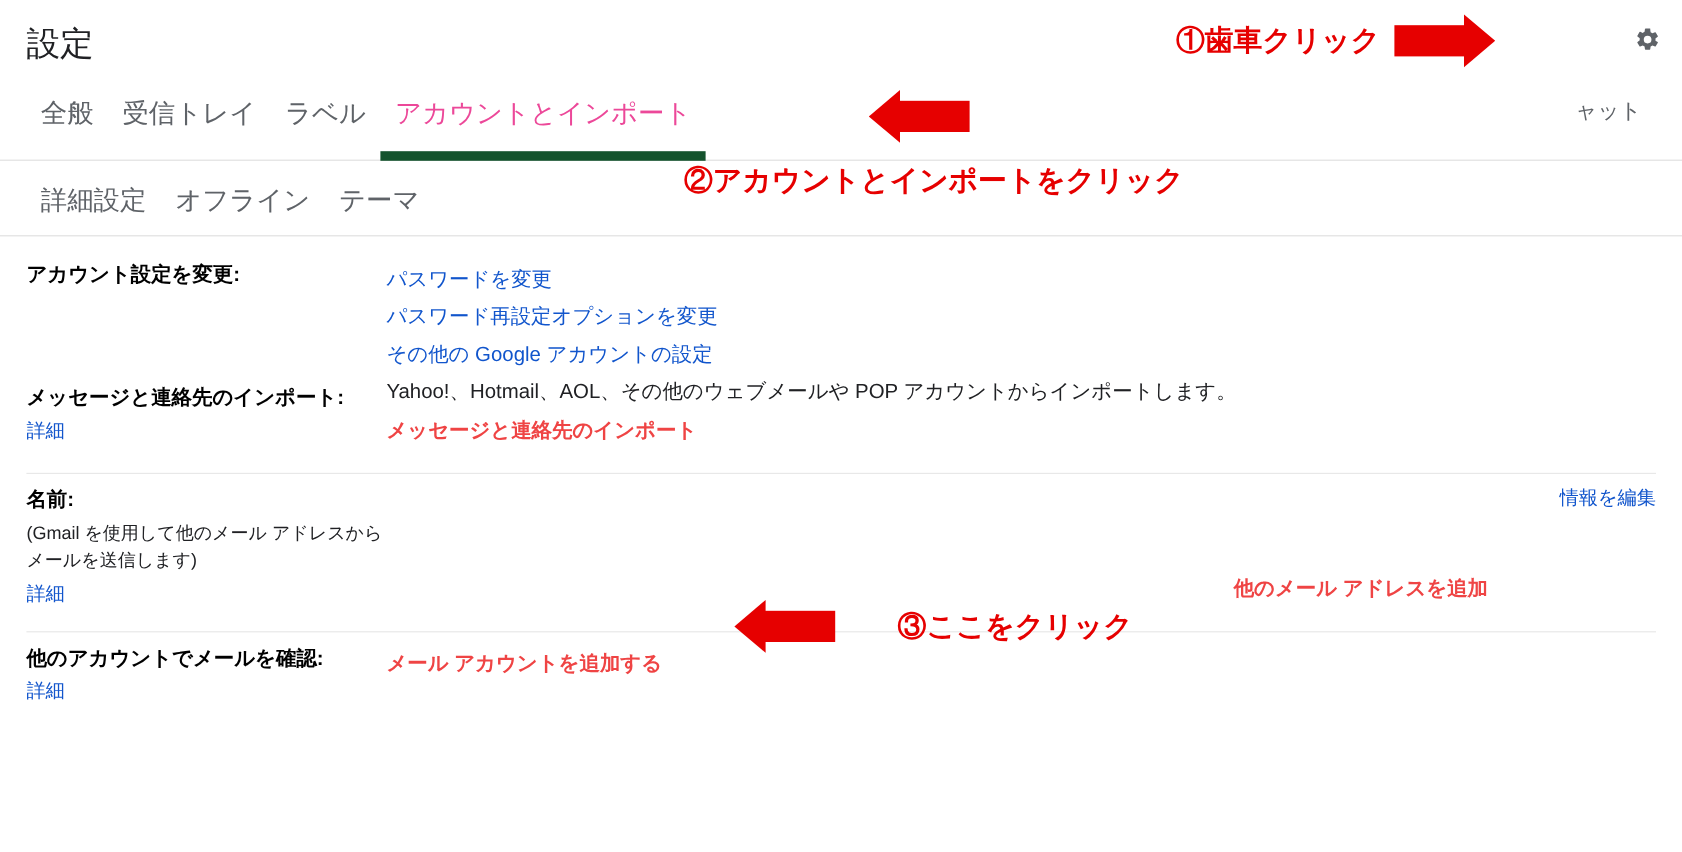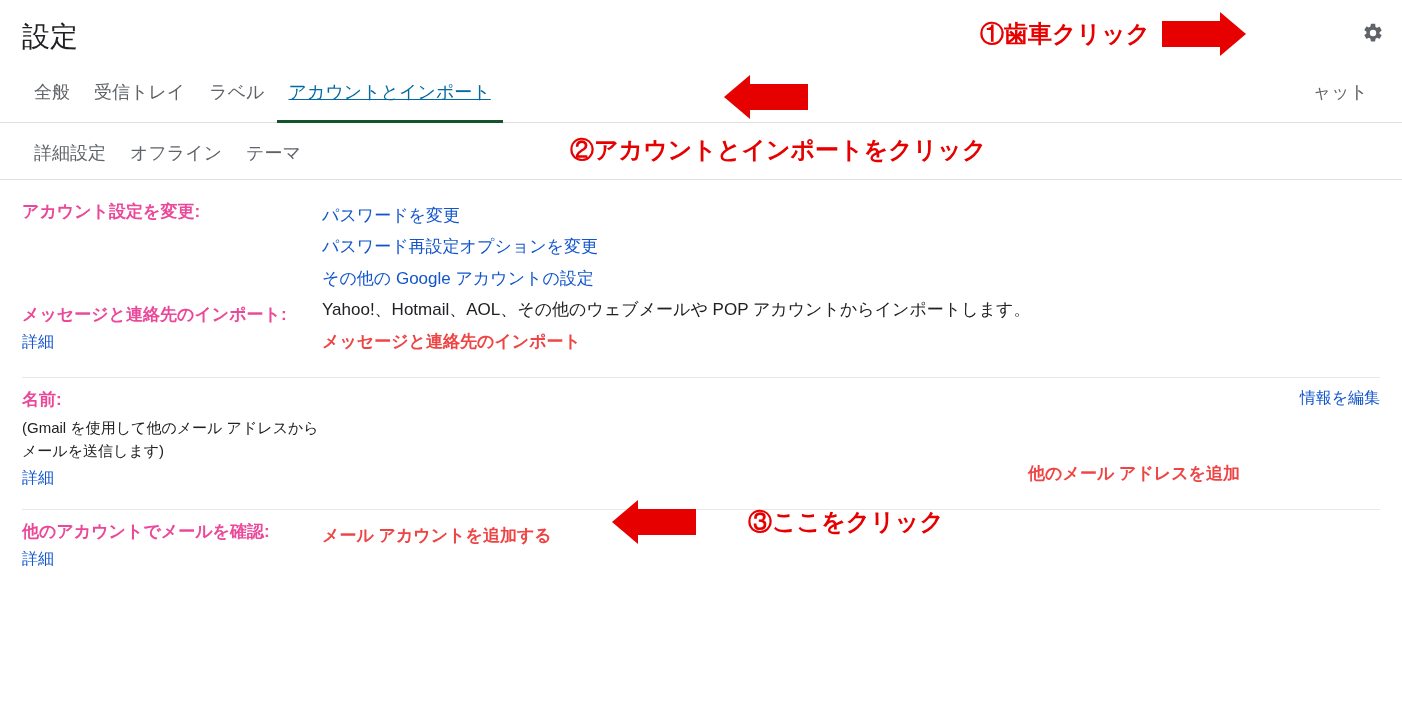--- a/index.html
+++ b/index.html
@@ -29,30 +29,29 @@
     .tabs-row {
       padding: 0 22px;
       border-bottom: 1px solid #e0e0e0;
       display: flex;
       flex-wrap: wrap;
       gap: 0;
       position: relative;
     }
     .tab {
       padding: 14px 12px 16px;
-      font-size: 18px;
+      font-size: 22px;
       color: #5f6368;
       cursor: pointer;
       white-space: nowrap;
     }
     .tab.active {
-      color: #0369a1;
-      border-bottom: 3px solid #14532d;
+      color: #ec4899;
+      border-bottom: 8px solid #14532d;
       margin-bottom: -1px;
-      text-decoration: underline;
     }
     .tabs-row2 {
       padding: 0 22px 14px;
       display: flex;
       gap: 0;
       border-bottom: 1px solid #e0e0e0;
     }
     .tabs-row2 .tab { padding: 18px 12px 0; }
     .tab-right {
       margin-left: auto;
@@ -67,21 +66,21 @@
       padding: 10px 0 20px;
       border-bottom: 1px solid #e8e8e8;
       position: relative;
     }
     .section:last-child { border-bottom: none; }
     .section-left {
       width: 300px;
       flex-shrink: 0;
       font-size: 17px;
     }
-    .section-left .bold { font-weight: bold; color:#ec4899; }
+    .section-left .bold { font-weight: bold; color:#000000; }
     .section-left .sub  { font-size: 15px; color:#202124; margin-top:6px; line-height:1.5; }
     .section-right {
       flex: 1;
       font-size: 17px;
       line-height: 1.85;
     }
     .section-far-right {
       width: 140px;
       text-align: right;
       flex-shrink: 0;

